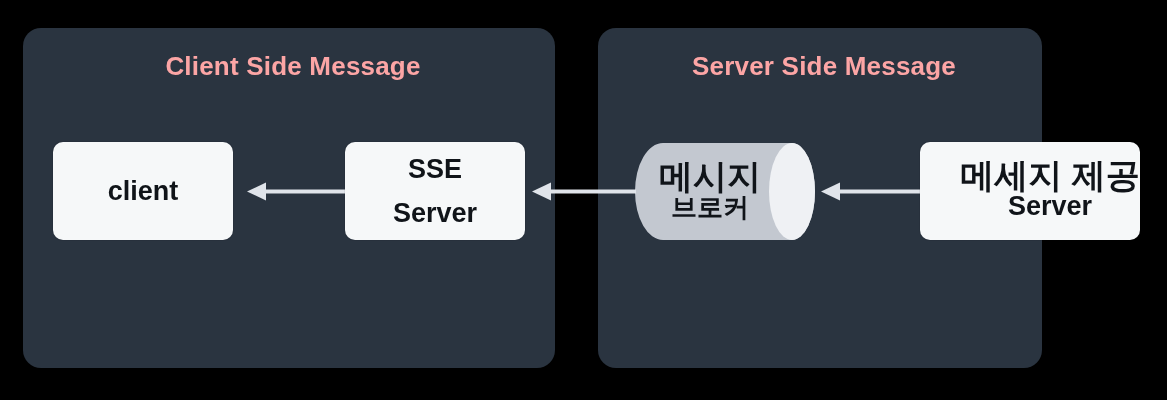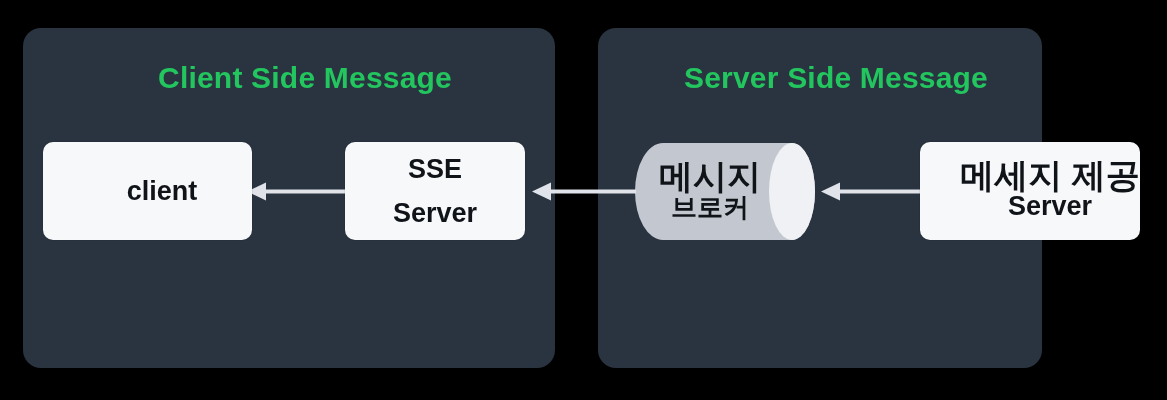--- a/index.html
+++ b/index.html
@@ -22,26 +22,26 @@
     background: #2a3440;
     border-radius: 18px;
   }
   #panel-client { left: 23px;  width: 532px; }
   #panel-server { left: 598px; width: 444px; }
   .panel-title {
     position: absolute;
     top: 18px;
     left: 0;
     width: 100%;
-    margin: 16px;
+    margin: 4px;
     text-align: center;
-    font-size: 30px;
+    font-size: 26px;
     font-weight: 700;
     line-height: 32px;
-    color: #22c55e;
+    color: #fca5a5;
     letter-spacing: 0.2px;
   }
   .overlay {
     position: absolute;
     left: 0;
     top: 0;
     width: 1167px;
     height: 400px;
     pointer-events: none;
   }
@@ -58,21 +58,21 @@
     line-height: 31px;
   }
   .box {
     width: 180px;
     height: 98px;
     top: 142px;
     background: #f6f8f9;
     border-radius: 10px;
     box-shadow: 0 0 0 1px rgba(0,0,0,0.06);
   }
-  #node-client   { left: 43px; padding-left: 29px;  }
+  #node-client   { left: 53px;  }
   #node-sse      { left: 345px; gap: 13px; }
   #node-provider { left: 920px; padding-left: 40px; }
   #node-provider .l1, #node-broker-label .l1 { font-size: 34px; }
   #node-broker-label {
     left: 640px;
     top: 143px;
     width: 140px;
     height: 97px;
     font-size: 26px;
     background: transparent;

